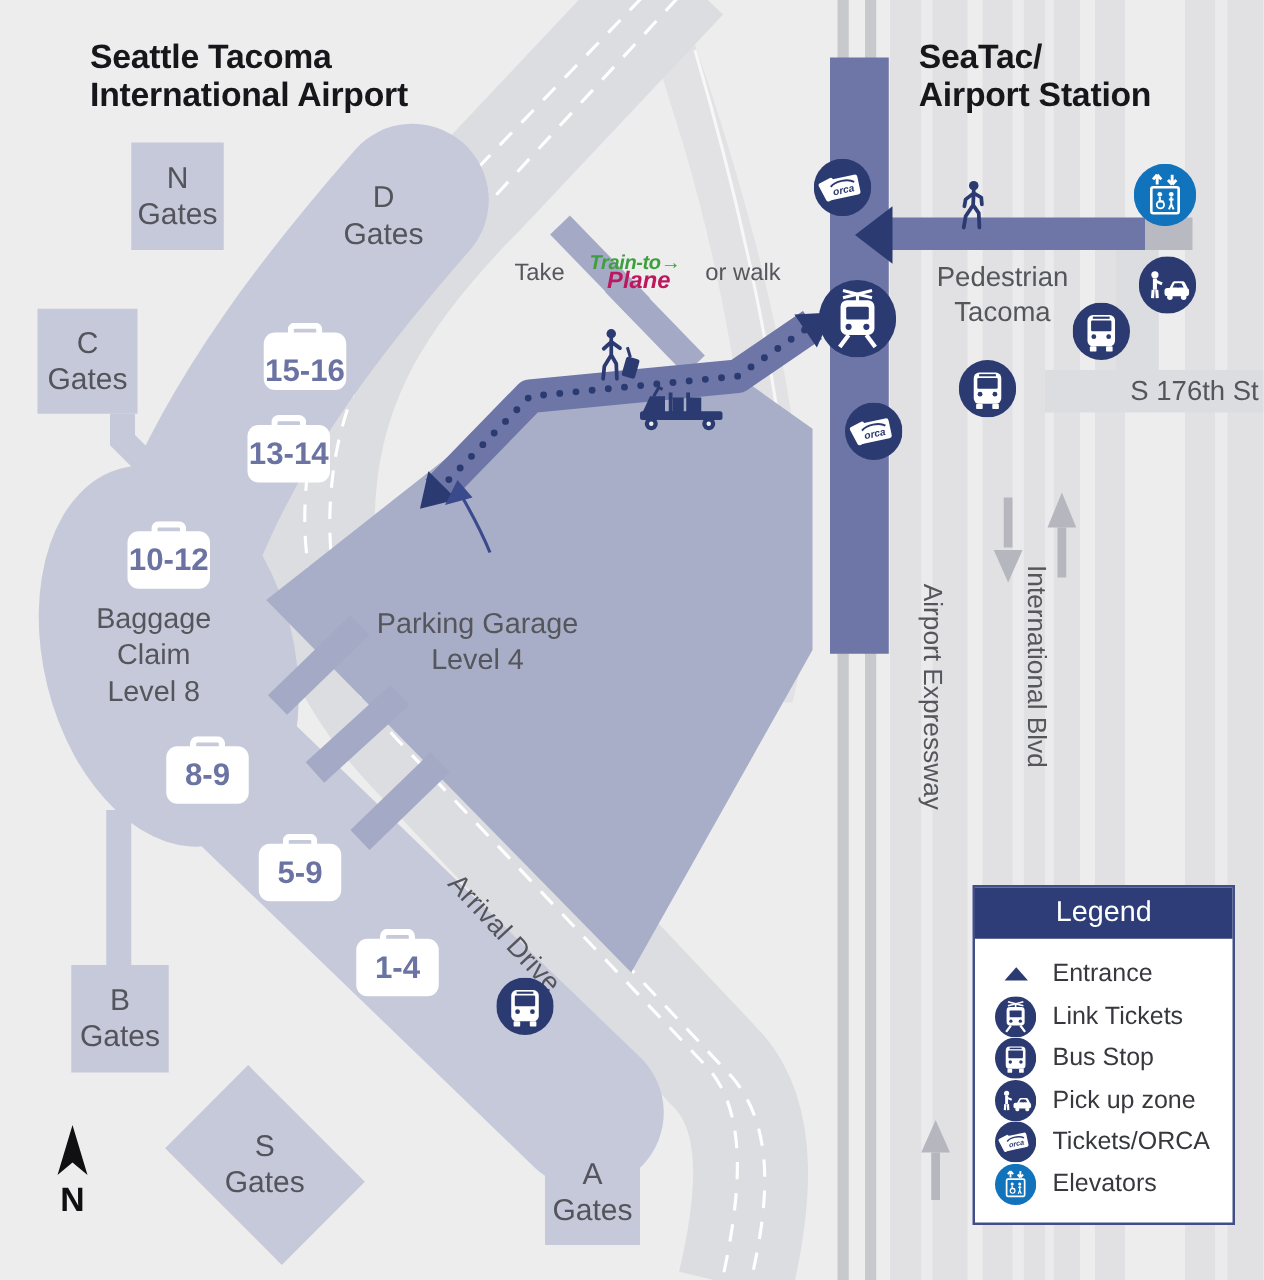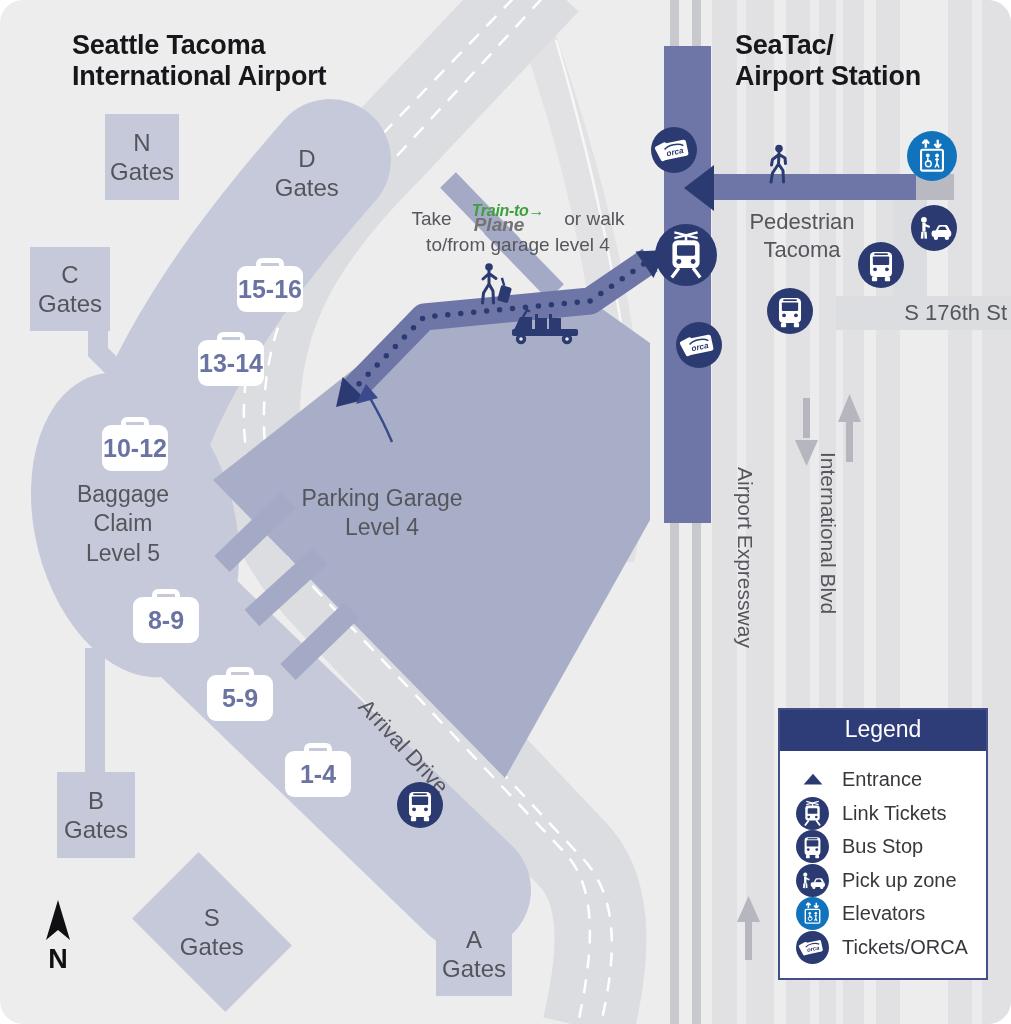--- a/index.html
+++ b/index.html
@@ -1,17 +1,17 @@
 <!DOCTYPE html>
 <html><head>
 <meta charset="utf-8">
 <style>
   html,body{margin:0;padding:0;}
   body{width:1011px;height:1024px;font-family:"Liberation Sans",sans-serif;}
-  .stage{position:relative;width:1011px;height:1024px;background:#ededee;overflow:hidden;border-radius:23px;}
+  .stage{position:relative;width:1011px;height:1024px;background:#ededee;overflow:hidden;}
   .stage svg.map{position:absolute;left:0;top:0;}
   .abs{position:absolute;}
   .pre{white-space:pre-line;}
   .t-title{font-size:27px;font-weight:700;color:#17171b;line-height:1.16;letter-spacing:-0.2px;}
   .gate{position:absolute;background:#c6c9d9;display:flex;align-items:center;justify-content:center;
         text-align:center;color:#54555c;font-size:24px;line-height:1.22;}
   .gate .inner{white-space:pre-line;}
   .diamond{transform:rotate(45deg);}
   .diamond .inner{transform:rotate(-45deg);}
   .chip{position:absolute;width:66px;height:46px;background:#ffffff;border-radius:9px;
@@ -20,21 +20,21 @@
   .chip::before{content:"";position:absolute;top:-8px;left:50%;transform:translateX(-50%);
         width:18px;height:12px;border:5px solid #fff;border-bottom:none;border-radius:6px 6px 0 0;}
   .lbl{position:absolute;color:#55565c;font-size:23px;line-height:1.28;text-align:center;}
   .lbl-dark{color:#0f0f13;font-weight:700;}
   .vlabel{position:absolute;color:#55565c;font-size:21px;transform-origin:0 0;transform:rotate(90deg);white-space:nowrap;}
   .micon{position:absolute;}
   .note{position:absolute;left:398px;top:203px;width:240px;color:#56575c;font-size:19px;text-align:center;}
   .note .row1{display:flex;justify-content:center;align-items:center;gap:20px;}
   .logo{display:inline-block;line-height:0.95;text-align:left;}
   .logo .l1{display:block;font-size:16px;font-style:italic;font-weight:800;color:#3da03c;letter-spacing:-0.3px;}
-  .logo .l2{display:block;font-size:19px;font-style:italic;font-weight:800;color:#737373;margin-left:2px;margin-top:-2px;}
+  .logo .l2{display:block;font-size:19px;font-style:italic;font-weight:800;color:#be185d;margin-left:14px;margin-top:-2px;}
   .legend{position:absolute;left:778px;top:708px;width:206px;background:#ffffff;border:2px solid #414e88;}
   .legend-head{background:#2e3d77;color:#ffffff;font-size:23px;text-align:center;padding:6px 0 8px;}
   .legend-body{padding:12px 0 14px 16px;text-align:center;}
   .legend-row{display:flex;align-items:center;gap:13px;height:33.5px;}
   .legend-row .lic{width:33px;height:33px;flex:0 0 33px;display:flex;align-items:center;justify-content:center;}
   .legend-row .txt{color:#37383d;font-size:20px;}
   .north{position:absolute;left:38px;top:898px;width:40px;text-align:center;}
   .north .n{font-size:27px;font-weight:700;color:#101013;margin-top:-4px;}
 </style>
 </head>
@@ -196,61 +196,60 @@
     </div>
   <div class="gate diamond" style="left:146px;top:885px;width:132px;height:94px;">
       <span class="inner">S
 Gates</span>
     </div>
   <div class="gate" style="left:436px;top:912px;width:76px;height:84px;">
       <span class="inner">A
 Gates</span>
     </div>
 
-  <div class="chip" style="left:237px;top:266px;">
+  <div class="chip" style="left:211px;top:266px;align-items:flex-end;">
       <span>15-16</span>
     </div>
   <div class="chip" style="left:162px;top:340px;margin-left:36px;">
       <span>13-14</span>
     </div>
   <div class="chip" style="left:102px;top:425px;">
       <span>10-12</span>
     </div>
   <div class="chip" style="left:133px;top:597px;">
       <span>8-9</span>
     </div>
   <div class="chip" style="left:207px;top:675px;">
       <span>5-9</span>
     </div>
   <div class="chip" style="left:285px;top:751px;">
       <span>1-4</span>
     </div>
 
   <div class="lbl pre" style="left:47px;top:480px;width:152px;">Baggage
 Claim
-Level 5</div>
+Level 8</div>
   <div class="lbl pre" style="left:282px;top:484px;width:200px;">Parking Garage
 Level 4</div>
   <div class="lbl pre" style="left:722px;top:208px;width:160px;font-size:22px;">Pedestrian
 Tacoma</div>
   <div class="lbl" style="left:862px;top:299px;width:145px;font-size:22px;text-align:right;">S 176th St</div>
   <div class="vlabel" style="left:757px;top:467px;">Airport Expressway</div>
   <div class="vlabel" style="left:840px;top:452px;">International Blvd</div>
   <div class="abs" style="left:372px;top:694px;transform:rotate(47deg);transform-origin:0 0;color:#55565c;font-size:22px;white-space:nowrap;">Arrival Drive</div>
 
   <div class="note">
     <div class="row1">
       <span>Take</span>
       <span class="logo">
         <span class="l1">Train-to→</span>
         <span class="l2">Plane</span>
       </span>
       <span>or walk</span>
     </div>
-    <div class="row2">to/from garage level 4</div>
   </div>
 
   <div class="micon" style="left:651px;top:127px;"><svg width="46" height="46">
         <use href="#sym-orca"></use>
       </svg></div>
   <div class="micon" style="left:655px;top:224px;"><svg width="62" height="62">
         <use href="#sym-train"></use>
       </svg></div>
   <div class="micon" style="left:676px;top:322px;"><svg width="46" height="46">
         <use href="#sym-orca"></use>
@@ -336,32 +335,32 @@
         <span class="lic">
             <svg width="33" height="33">
               <use href="#sym-pickup"></use>
             </svg>
           </span>
         <span class="txt">Pick up zone</span>
       </div>
       <div class="legend-row">
         <span class="lic">
             <svg width="33" height="33">
+              <use href="#sym-orca"></use>
+            </svg>
+          </span>
+        <span class="txt">Tickets/ORCA</span>
+      </div>
+      <div class="legend-row">
+        <span class="lic">
+            <svg width="33" height="33">
               <use href="#sym-elevator"></use>
             </svg>
           </span>
         <span class="txt">Elevators</span>
-      </div>
-      <div class="legend-row">
-        <span class="lic">
-            <svg width="33" height="33">
-              <use href="#sym-orca"></use>
-            </svg>
-          </span>
-        <span class="txt">Tickets/ORCA</span>
       </div>
     </div>
   </div>
 
   <div class="north">
     <svg width="32" height="46" viewBox="0 0 32 46">
       <path d="M16 2 L28 42 L16 32 L4 42 Z" fill="#101013"></path>
     </svg>
     <div class="n">N</div>
   </div>

